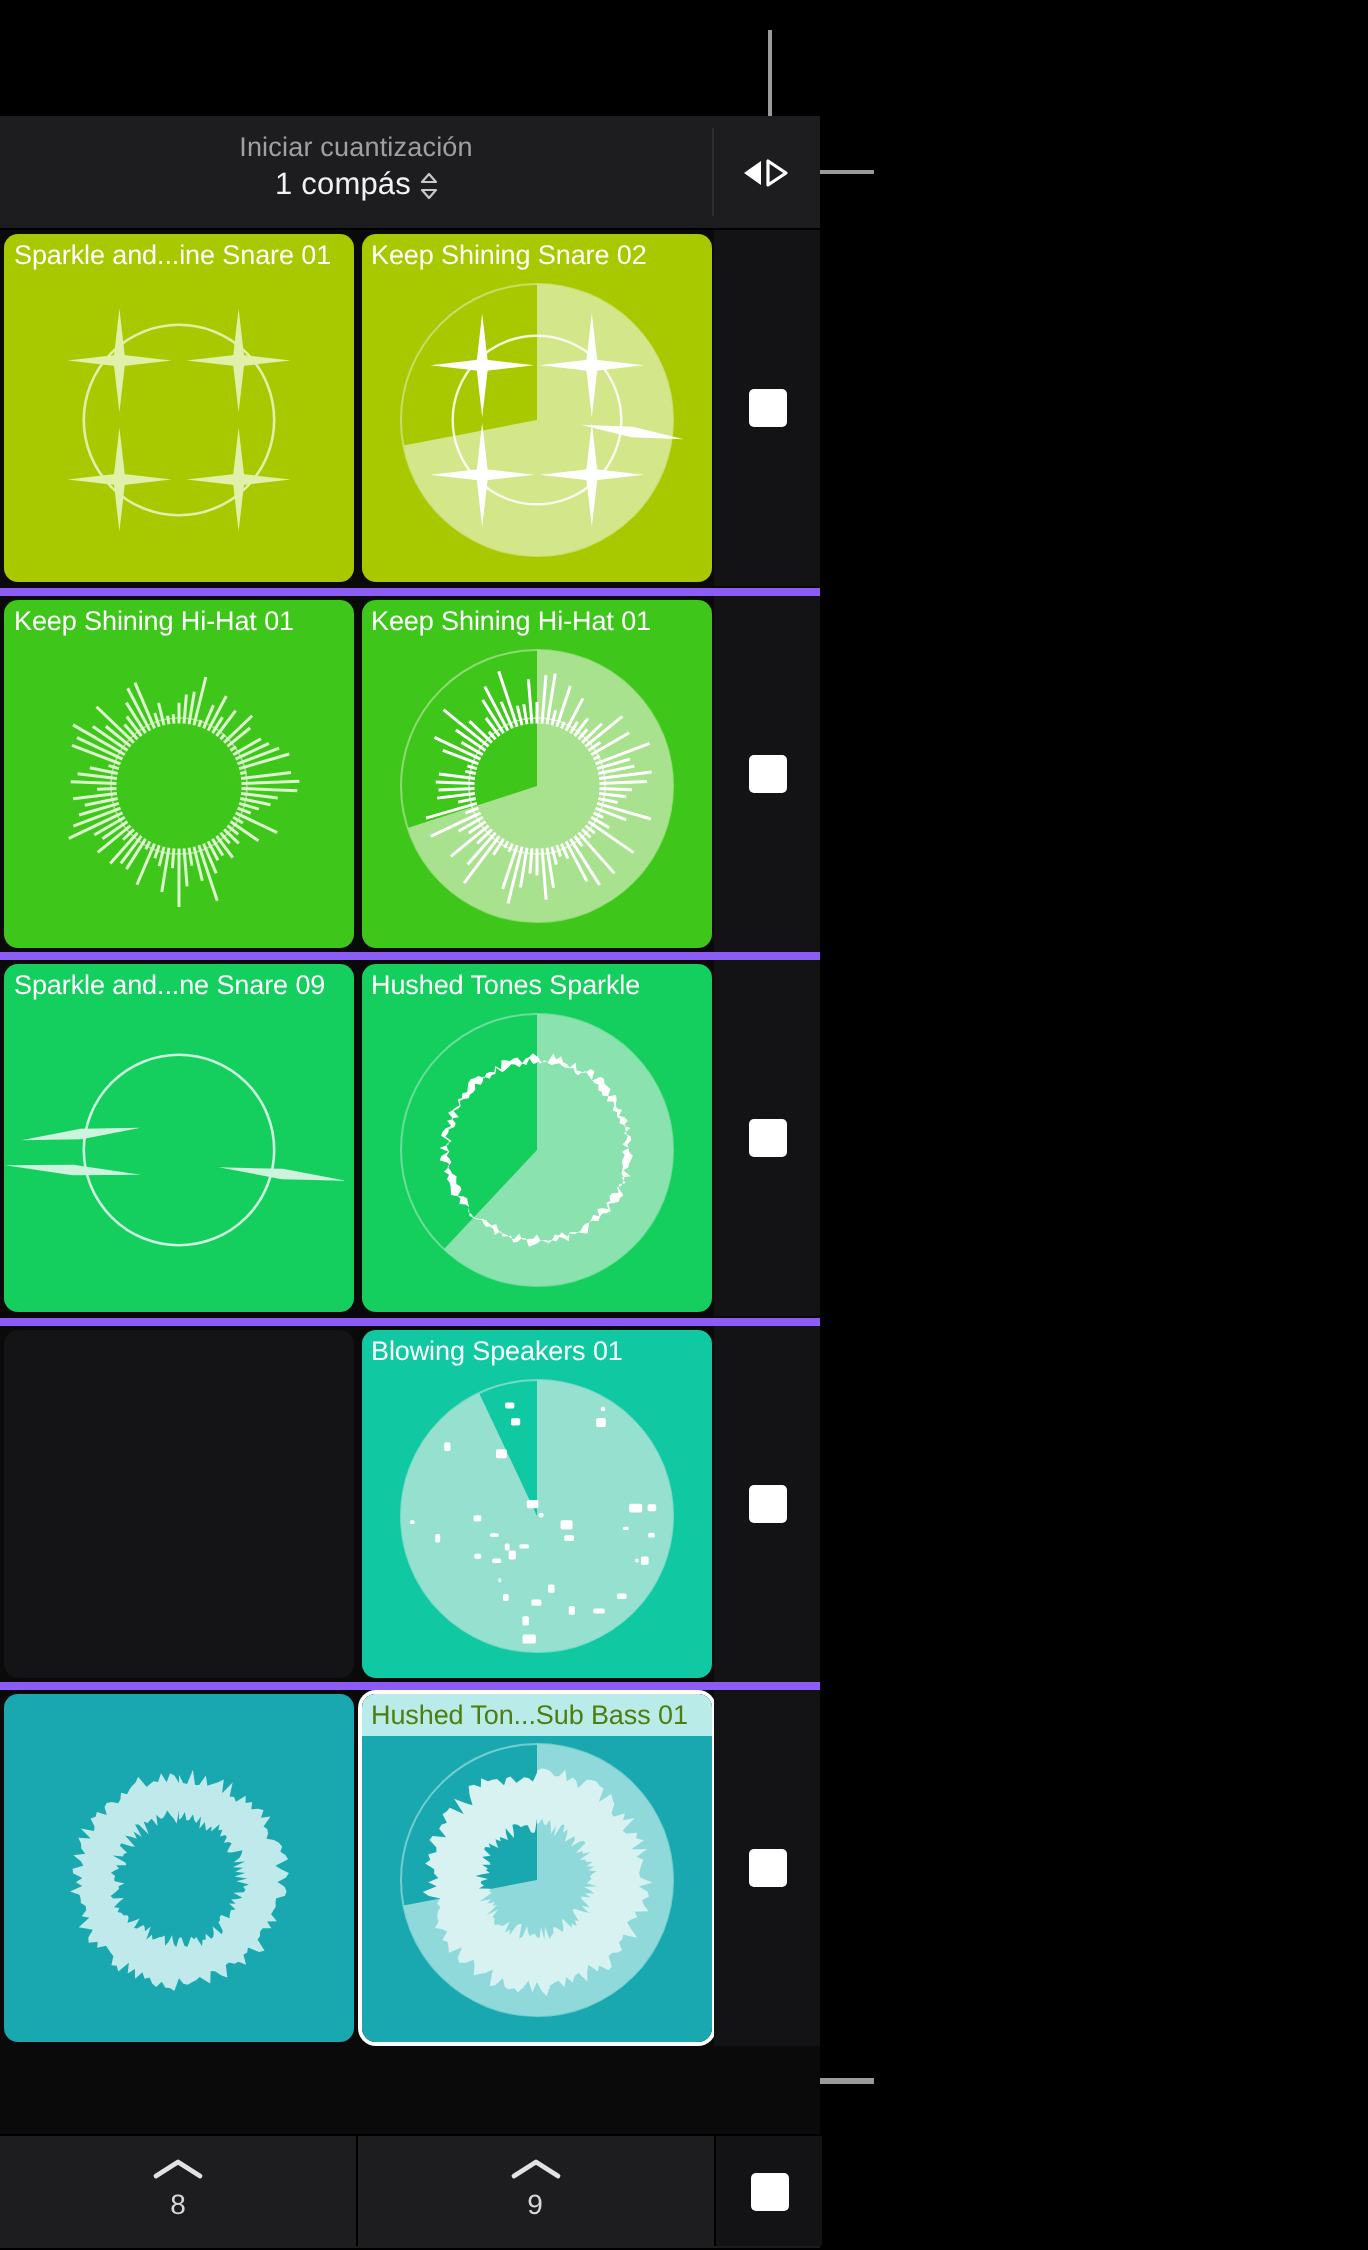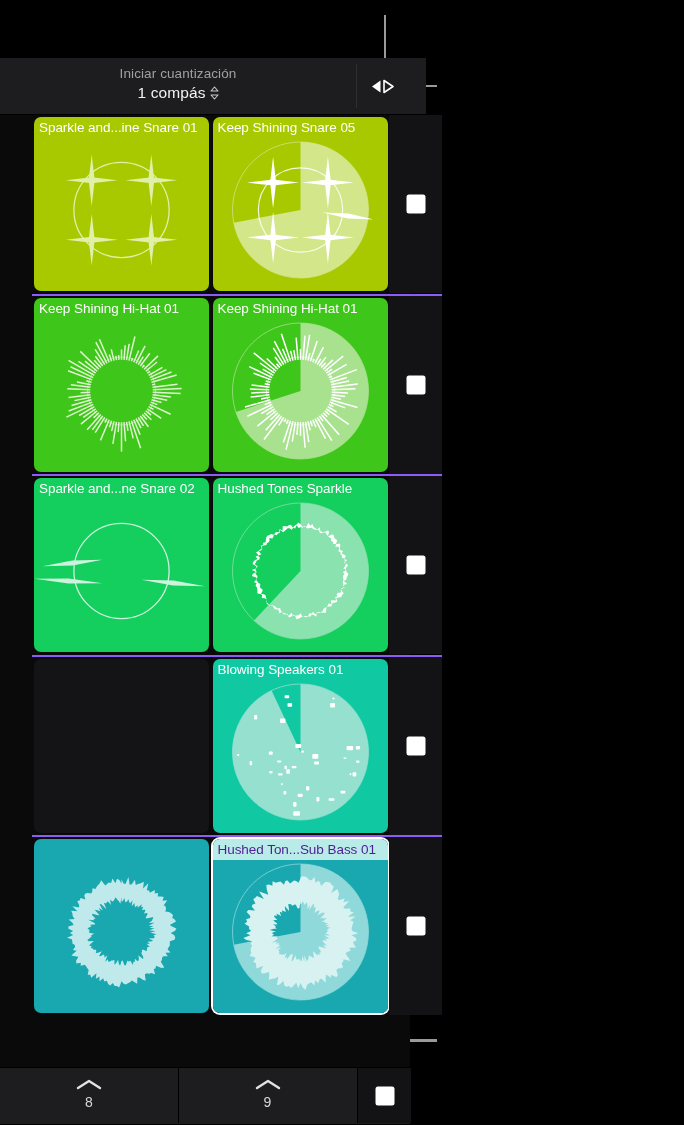--- a/index.html
+++ b/index.html
@@ -13,21 +13,21 @@
 
   
   .callout-v{position:absolute;left:384px;top:15px;width:2px;height:44px;background:#9a9a9a;}
   .callout-h1{position:absolute;left:398px;top:85px;width:39px;height:2px;background:#9a9a9a;}
   .callout-h2{position:absolute;left:394px;top:1039px;width:43px;height:3px;background:#9a9a9a;}
 
   
   .panel{position:absolute;left:0;top:58px;width:410px;height:1067px;background:#0a0a0a;}
 
   
-  .header{position:absolute;left:0;top:0;width:410px;height:56px;background:#1d1d1f;padding-left:16px;}
+  .header{position:absolute;left:0;top:0;width:410px;height:56px;background:#1d1d1f;}
   .hdr-quant{position:absolute;left:0;top:0;width:356px;height:56px;}
   .quant-label{
     position:absolute;left:0;right:0;top:8px;text-align:center;
     font-size:13.5px;color:#a0a0a3;letter-spacing:.1px;
   }
   .quant-value-row{
     position:absolute;left:0;right:0;top:26px;text-align:left;
     display:flex;align-items:center;justify-content:center;gap:4px;
   }
   .quant-value{font-size:15.5px;color:#f2f2f4;letter-spacing:.1px;}
@@ -39,40 +39,40 @@
 
   .hdr-divider{position:absolute;left:356px;top:6px;width:1px;height:44px;background:#2e2e30;}
 
   .hdr-scene{position:absolute;left:357px;top:0;width:53px;height:56px;}
   .scene-playdir{position:absolute;left:12px;top:21px;width:28px;height:15px;}
   .scene-playdir svg{display:block;}
 
   .hdr-bottom-line{position:absolute;left:0;top:56px;width:410px;height:1px;background:#000;}
 
   
-  .grid{position:absolute;left:0;top:57px;width:410px;height:952px;margin-left:32px;}
+  .grid{position:absolute;left:0;top:57px;width:410px;height:952px;}
   .row{position:relative;width:410px;height:178.5px;}
-  .row + .row{border-top:2px solid #8b5cf6;}
+  .row + .row{border-top:4px solid #8b5cf6;}
 
   .cellslot{position:absolute;top:0;width:178px;height:178px;}
   .cellslot.c0{left:0;}
   .cellslot.c1{left:178.5px;}
 
   .cell{
     position:absolute;left:2px;top:2px;width:175px;height:174px;
     border-radius:7px;overflow:hidden;
   }
   .cell.selected{box-shadow:0 0 0 2px #ffffff;}
   .cell-title{
     position:relative;height:21px;line-height:21px;
     padding:0 5px;font-size:13.5px;color:#ffffff;
     white-space:nowrap;overflow:hidden;text-overflow:clip;
     letter-spacing:-0.05px;z-index:3;
   }
-  .cell.selected .cell-title{background:#b9ece9;color:#4c1d95;}
+  .cell.selected .cell-title{background:#b9ece9;color:#4d7c0f;}
   .cell-art{position:absolute;left:0;top:0;width:175px;height:174px;z-index:1;}
   .cell-art svg{display:block;width:175px;height:174px;}
 
   .cell-empty{background:#141416;}
 
   
   .scenecol{position:absolute;left:357px;top:0;width:53px;height:178px;background:#131315;}
   .scene-stop{
     position:absolute;left:50%;top:50%;transform:translate(-50%,-50%);
     width:19px;height:19px;background:#ffffff;border-radius:2.5px;
@@ -195,21 +195,21 @@
                   </g>
                   <g transform="translate(60.1 65.6) rotate(270)">
         <path d="M-26 0 L0 -3 L26 0 L0 3 Z" fill="#ffffff"></path>
         <path d="M0 -26 L3 0 L0 26 L-3 0 Z" fill="#ffffff"></path>
                   </g>
                   <g transform="translate(135.1 99) rotate(8)">
                     <path d="M-26 0 L0 -2.6 L26 0 L0 2.6 Z" fill="#ffffff"></path>
                   </g>
                 </svg>
               </div>
-              <div class="cell-title">Keep Shining Snare 05</div>
+              <div class="cell-title">Keep Shining Snare 02</div>
             </div>
           </div>
           <div class="scenecol">
             <div class="scene-stop"></div>
           </div>
         </div>
         <div class="row">
           <div class="cellslot c0">
             <div class="cell">
               <div class="cell-art">
@@ -253,21 +253,21 @@
         <path d="M-30 0 L0 -2.6 L30 0 L0 2.6 Z" fill="#cdf2dd"></path>
                   </g>
                   <g transform="translate(34.5 103.0) rotate(4)">
         <path d="M-34 0 L0 -2.6 L34 0 L0 2.6 Z" fill="#cdf2dd"></path>
                   </g>
                   <g transform="translate(139.2 105.0) rotate(6)">
         <path d="M-32 0 L0 -2.6 L32 0 L0 2.6 Z" fill="#cdf2dd"></path>
                   </g>
                 </svg>
               </div>
-              <div class="cell-title">Sparkle and...ne Snare 02</div>
+              <div class="cell-title">Sparkle and...ne Snare 09</div>
             </div>
           </div>
           <div class="cellslot c1">
             <div class="cell">
               <div class="cell-art">
                 <svg viewBox="0 0 175 174" preserveAspectRatio="none">
                   <rect width="175" height="174" fill="#14cf5e"></rect>
                   <circle cx="87.5" cy="93" r="68" fill="none" stroke="#8ae2ae" stroke-width="1" opacity="0.75"></circle>
                   <g fill="#8ae2ae">
                     <path d="M87.5 93 L87.5 25 A68 68 0 1 1 40.95 142.57 Z"></path>

